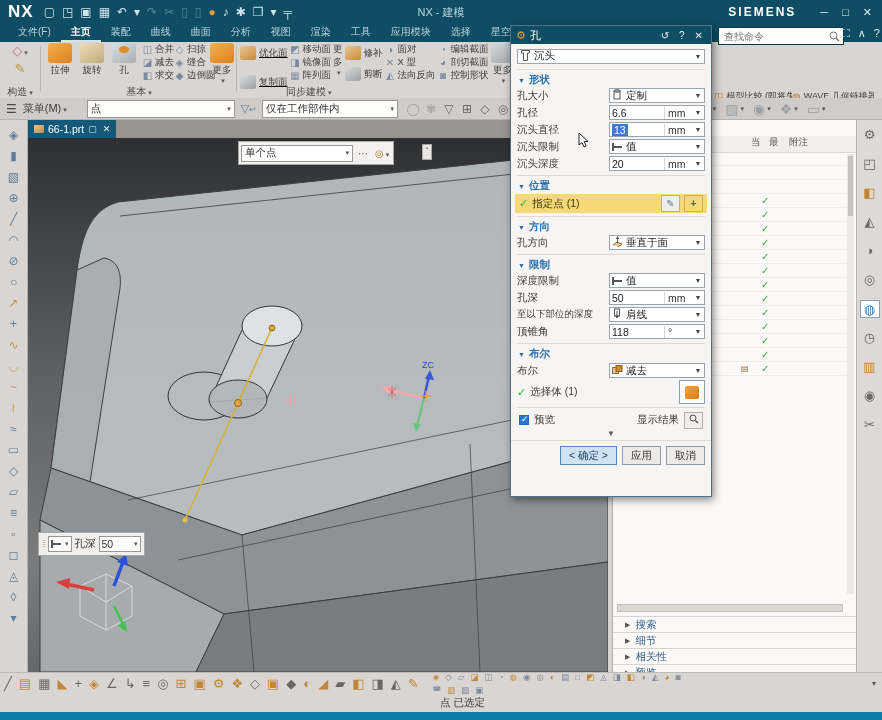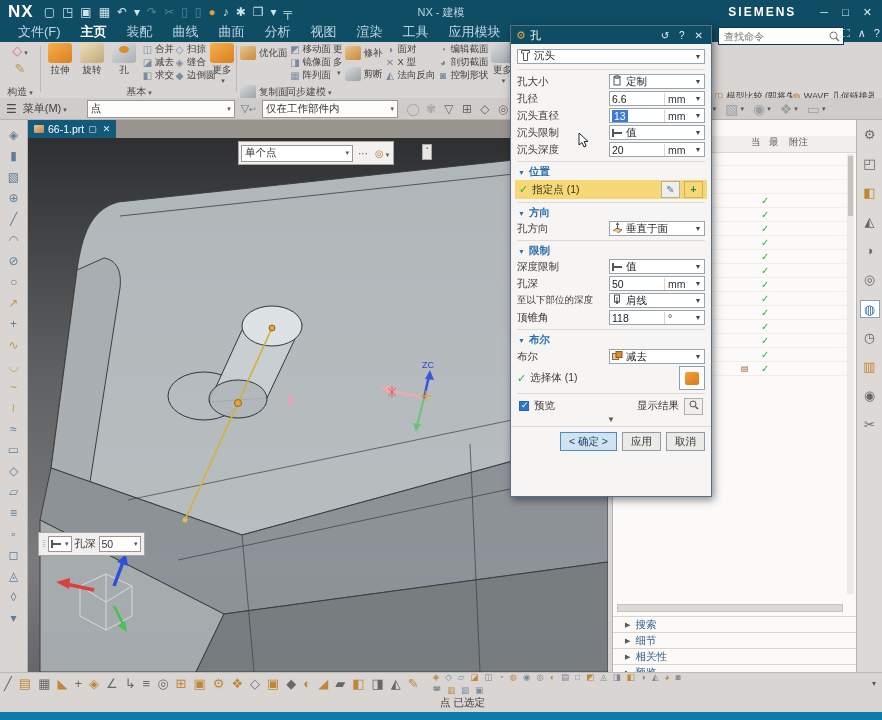--- a/index.html
+++ b/index.html
@@ -11,21 +11,21 @@
   #titlebar{left:0;top:0;width:882px;height:24px;background:#0e4d64;color:#e8f2f6;display:flex;align-items:center;}
   #nx-logo{font-weight:bold;font-size:17px;letter-spacing:1px;margin:0 10px 0 8px;color:#ffffff;}
   #qa{display:flex;gap:7px;align-items:center;}
   .qa{color:#cfe3ea;font-size:12px;cursor:default;}
   .qa.dim{opacity:.35;}
   .qa.org{color:#e89a3c;}
   #win-title{position:absolute;left:0;right:0;text-align:center;color:#bcd6e0;font-size:11px;pointer-events:none;}
   #brand{margin-left:auto;font-weight:bold;letter-spacing:2px;color:#ffffff;font-size:12px;}
   #win-controls{display:flex;gap:14px;margin:0 10px 0 24px;color:#dcebf2;font-size:11px;}
   #menubar{left:0;top:24px;width:882px;height:18px;background:#0e4d64;display:flex;align-items:center;padding-left:8px;box-sizing:border-box;}
-  .mitem{color:#bdd7e2;padding:1px 10px;font-size:13px;cursor:default;}
+  .mitem{color:#bdd7e2;padding:1px 10px;font-size:10px;cursor:default;}
   .mitem.active{color:#ffffff;font-weight:bold;border-bottom:2px solid #cfe3ea;text-align:right;}
   
   #ribbon{left:0;top:42px;width:882px;height:56px;background:#d8d5d2;border-bottom:1px solid #bdbab7;}
   .rgrp{position:absolute;top:0;height:56px;}
   .rbody{height:42px;display:flex;align-items:flex-start;gap:2px;padding-top:1px;}
   .rlab{height:13px;text-align:center;color:#4a4846;font-size:10px;line-height:13px;}
   .tiny-arr{font-size:7px;color:#5a5856;margin-left:2px;}
   .vsep{position:absolute;top:4px;width:1px;height:46px;background:#bcb9b6;}
   .rbig{width:32px;display:flex;flex-direction:column;align-items:center;font-size:9.5px;color:#3f3e3d;cursor:default;}
   .rbig .rtext{line-height:11px;}
@@ -270,21 +270,21 @@
         <span class="rtext">更多</span>
           <span class="tiny-arr">▾</span>
       </div>
     </div>
     <div class="rlab"><span>基本</span><span class="tiny-arr">▾</span></div>
   </div>
   <div class="vsep" style="left:236px;"></div>
 
   <div class="rgrp" style="left:240px;width:264px;">
     <div class="rbody">
-      <div id="sync-big-a" class="col" style="width:52px;gap:19px;">
+      <div id="sync-big-a" class="col" style="width:52px;gap:9px;text-decoration:underline;">
           <div class="rmed">
             <span class="ric16 icoD"></span>
             <span class="rtext">优化面</span>
           </div>
           <div class="rmed">
             <span class="ric16 icoE"></span>
             <span class="rtext">复制面</span>
           </div>
         </div>
       <div id="sync-small-b" class="col" style="width:48px;">
@@ -563,20 +563,24 @@
         <svg width="9" height="11" viewBox="0 0 9 11">
             <path d="M0.5,0.5 H8.5 V3 H6.5 V10.5 H2.5 V3 H0.5 Z" fill="none" stroke="#555"></path>
           </svg>
       </span>
       <span class="val">沉头</span>
         <span class="arr">▼</span>
     </span>
   </div>
   <div class="dsep"></div>
 
+  <div class="dsec">
+      <span class="tri">▼</span>
+      <span>形状</span>
+    </div>
   <div class="drow">
     <span class="dlabel">孔大小</span>
     <span class="combo">
       <span class="cic">
         <svg width="8" height="11" viewBox="0 0 8 11">
             <rect x="1" y="2" width="6" height="8" fill="none" stroke="#555"></rect>
             <ellipse cx="4" cy="2" rx="3" ry="1.3" fill="none" stroke="#555"></ellipse>
           </svg>
       </span>
       <span class="val">定制</span>

